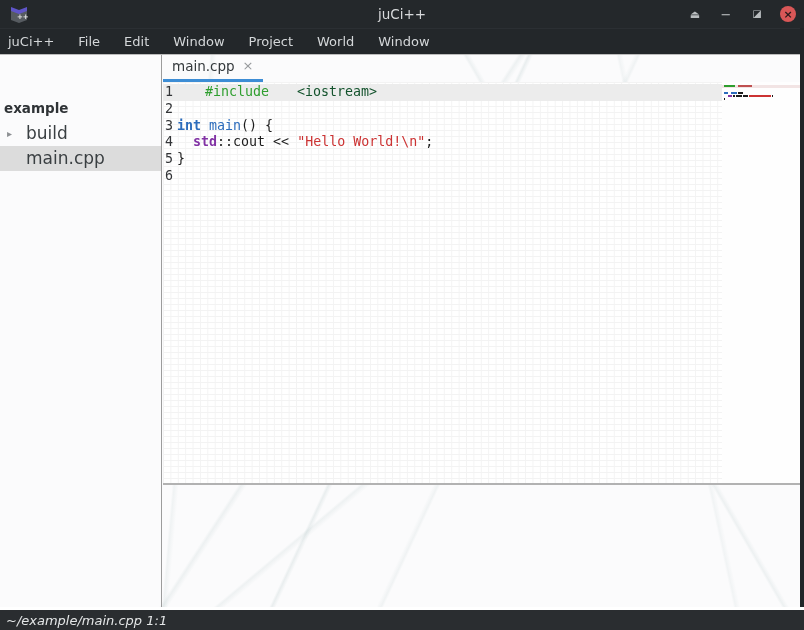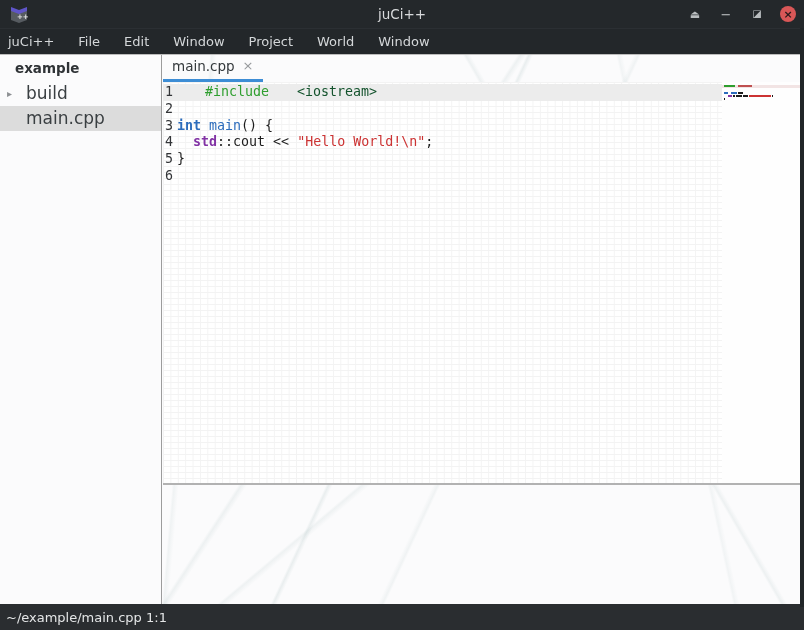--- a/index.html
+++ b/index.html
@@ -49,21 +49,21 @@
       linear-gradient(95deg,  transparent 24.6%, rgba(125,158,158,0.09) 24.85%, transparent 25.4%),
       linear-gradient(140deg, transparent 59.6%, rgba(125,158,158,0.10) 59.85%, transparent 60.4%),
       linear-gradient(78deg,  transparent 79.6%, rgba(125,158,158,0.08) 79.85%, transparent 80.35%);
   }
 
   
   .sidebar {
     position:absolute; top:0; left:0; bottom:0; width:162px;
     border-right:1px solid #9c9c9c; overflow:hidden;
   }
-  .tree-root { height:26px; line-height:26px; padding-left:15px; font-weight:bold; font-size:13.5px; color:#2f3336; }
+  .tree-root { height:26px; line-height:26px; padding-left:4px; font-weight:bold; font-size:13.5px; color:#2f3336;margin-top:40px; }
   .tree-row { position:relative; height:25px; line-height:25px; padding-left:26px; font-size:13px; color:#3a3f42; cursor:default; }
   .tree-row.selected { background:#dcdcdc; }
   .expander { position:absolute; left:7px; top:0; color:#8d9093; font-size:10px; line-height:25px; }
   .tree-label { font-size:17px; }
 
   
   .content { position:absolute; top:0; left:163px; right:0; bottom:0; display:flex; flex-direction:column; }
 
   .tabbar { height:27px; display:flex; align-items:stretch; flex:0 0 auto; }
   .tab {
@@ -92,22 +92,22 @@
   .minimap { position:absolute; right:4px; top:0; bottom:0; width:78px; background:#fefefe; padding-top:3px; overflow:hidden; }
   .mm-row { height:3.3px; padding-left:2px; white-space:nowrap; }
   .mm-row.hl { background:#f2e4e4; }
   .mm-seg { display:inline-block; height:2px; margin-right:1px; vertical-align:top; }
 
   .hsplit { height:2px; background:#b2b2b2; flex:0 0 auto; }
   .terminal { flex:1; }
 
   
   .statusbar {
-    position:absolute; left:0; right:0; bottom:0; height:26px;
-    background:#2a2d30; display:flex; align-items:center;
+    position:absolute; left:0; right:0; bottom:0; height:20px;
+    background:#2a2d30; display:flex; align-items:center;font-style:italic;
   }
   .status-text { color:#e4e6e7; font-size:13px; margin-left:6px; }
 
   
   .win-edge { position:absolute; top:28px; right:0; width:4px; bottom:23px; background:#212528; }
 </style>
 </head>
 <body>
 
 <div class="window">

